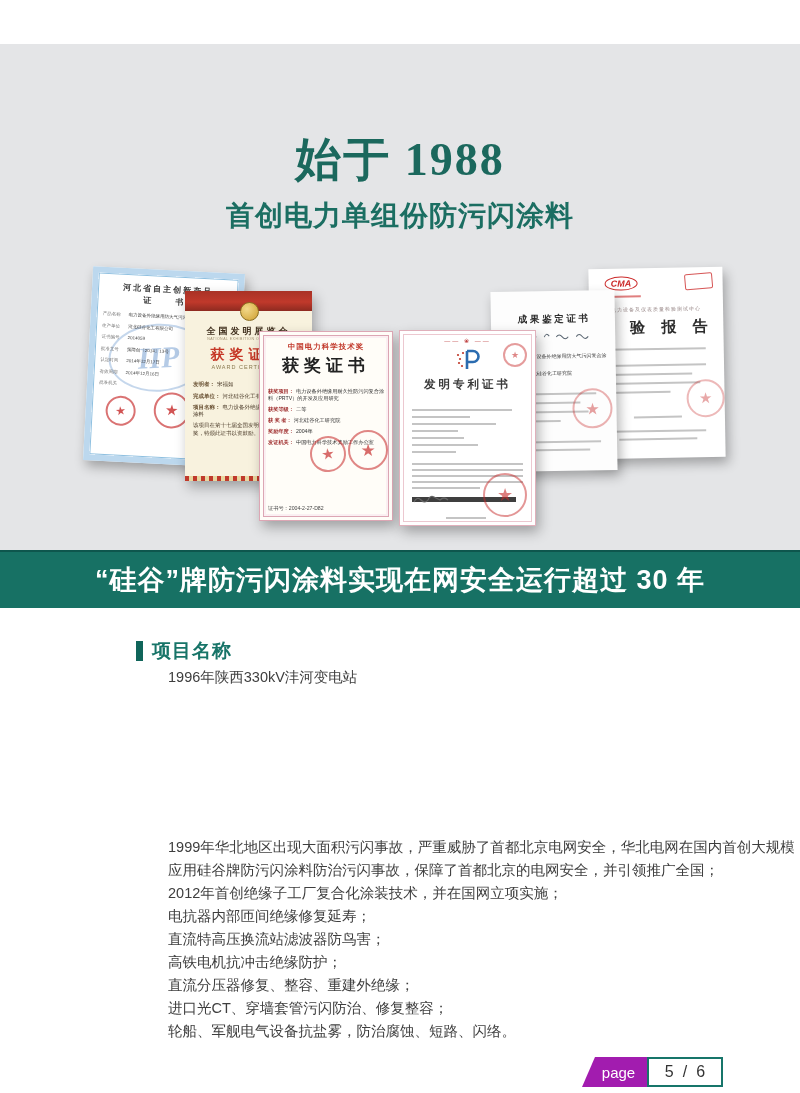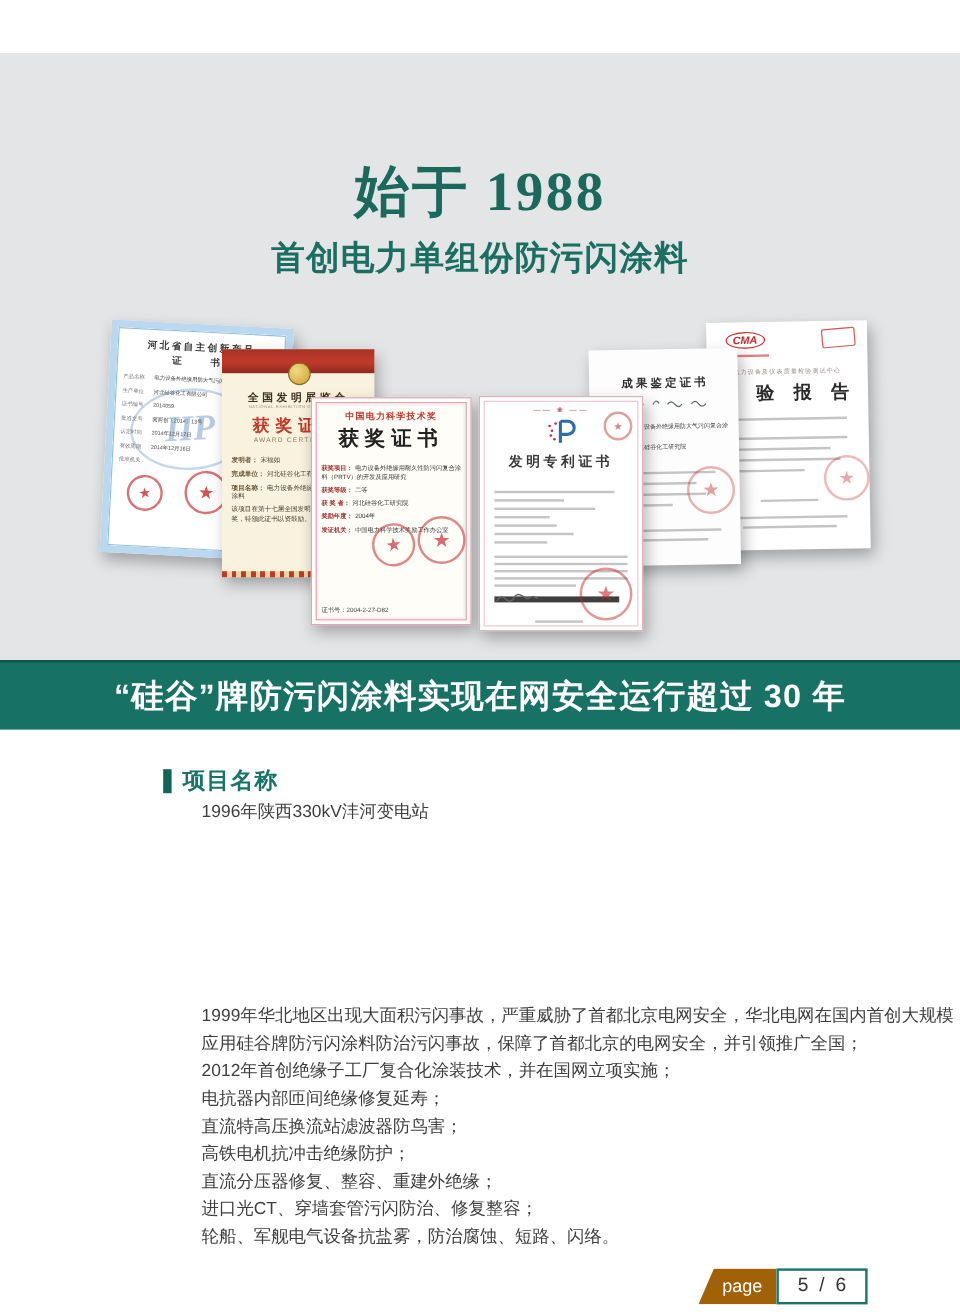--- a/index.html
+++ b/index.html
@@ -94,21 +94,21 @@
   
   .sec-head{position:absolute;left:136px;display:flex;align-items:center;}
   .hbar{width:7px;height:20px;background:#10655a;margin-right:9px;}
   .htext{font-size:19px;font-weight:bold;color:#177468;letter-spacing:1px;}
   #sec1-head{top:594px;}
   #list1{position:absolute;top:622px;left:168px;font-size:14.5px;line-height:23.2px;color:#3e3e3e;}
   #sec2-head{top:764px;}
   #list2{position:absolute;top:792px;left:168px;width:636px;font-size:14.5px;line-height:23px;color:#3e3e3e;}
   
   .footer{position:absolute;left:582px;top:1013px;height:30px;display:flex;}
-  .footer-tab{width:65px;background:#a16207;clip-path:polygon(13px 0,65px 0,65px 100%,0 100%);
+  .footer-tab{width:65px;background:#a21caf;clip-path:polygon(13px 0,65px 0,65px 100%,0 100%);
       color:#fff;display:flex;align-items:center;justify-content:center;padding-left:8px;
       font-size:15px;box-sizing:border-box;}
   .footer-num{width:76px;border:2px solid #17756a;background:#fff;box-sizing:border-box;
       display:flex;align-items:center;justify-content:center;gap:9px;font-size:16px;color:#333;}
 </style>
 </head>
 <body>
 
 <div id="page">
 

